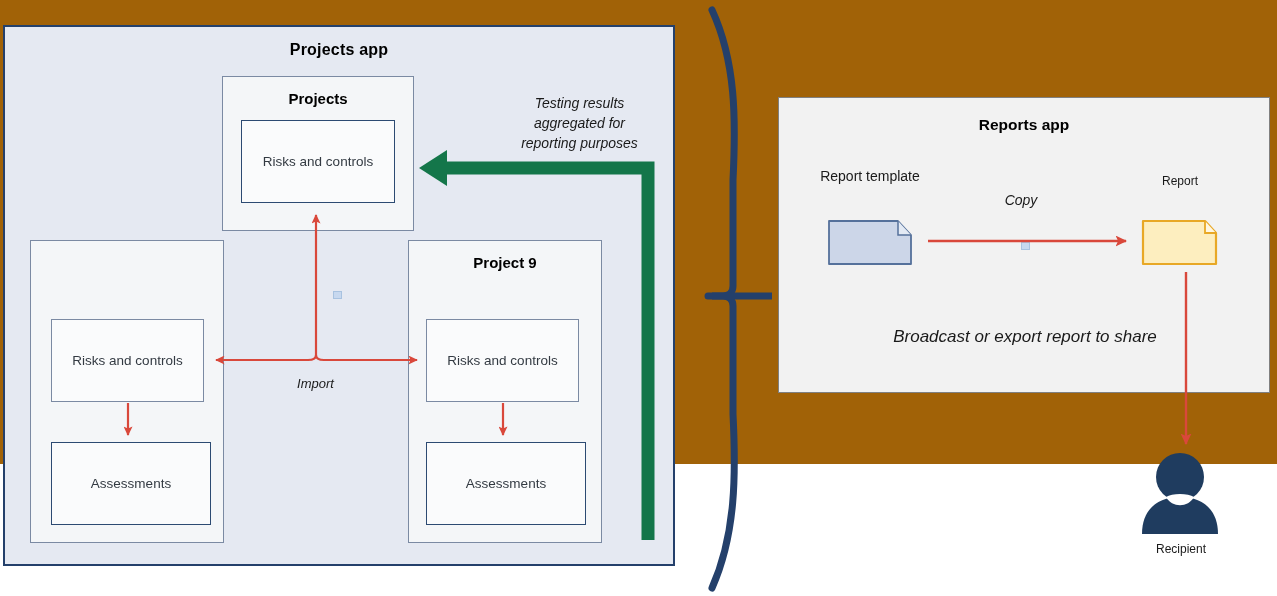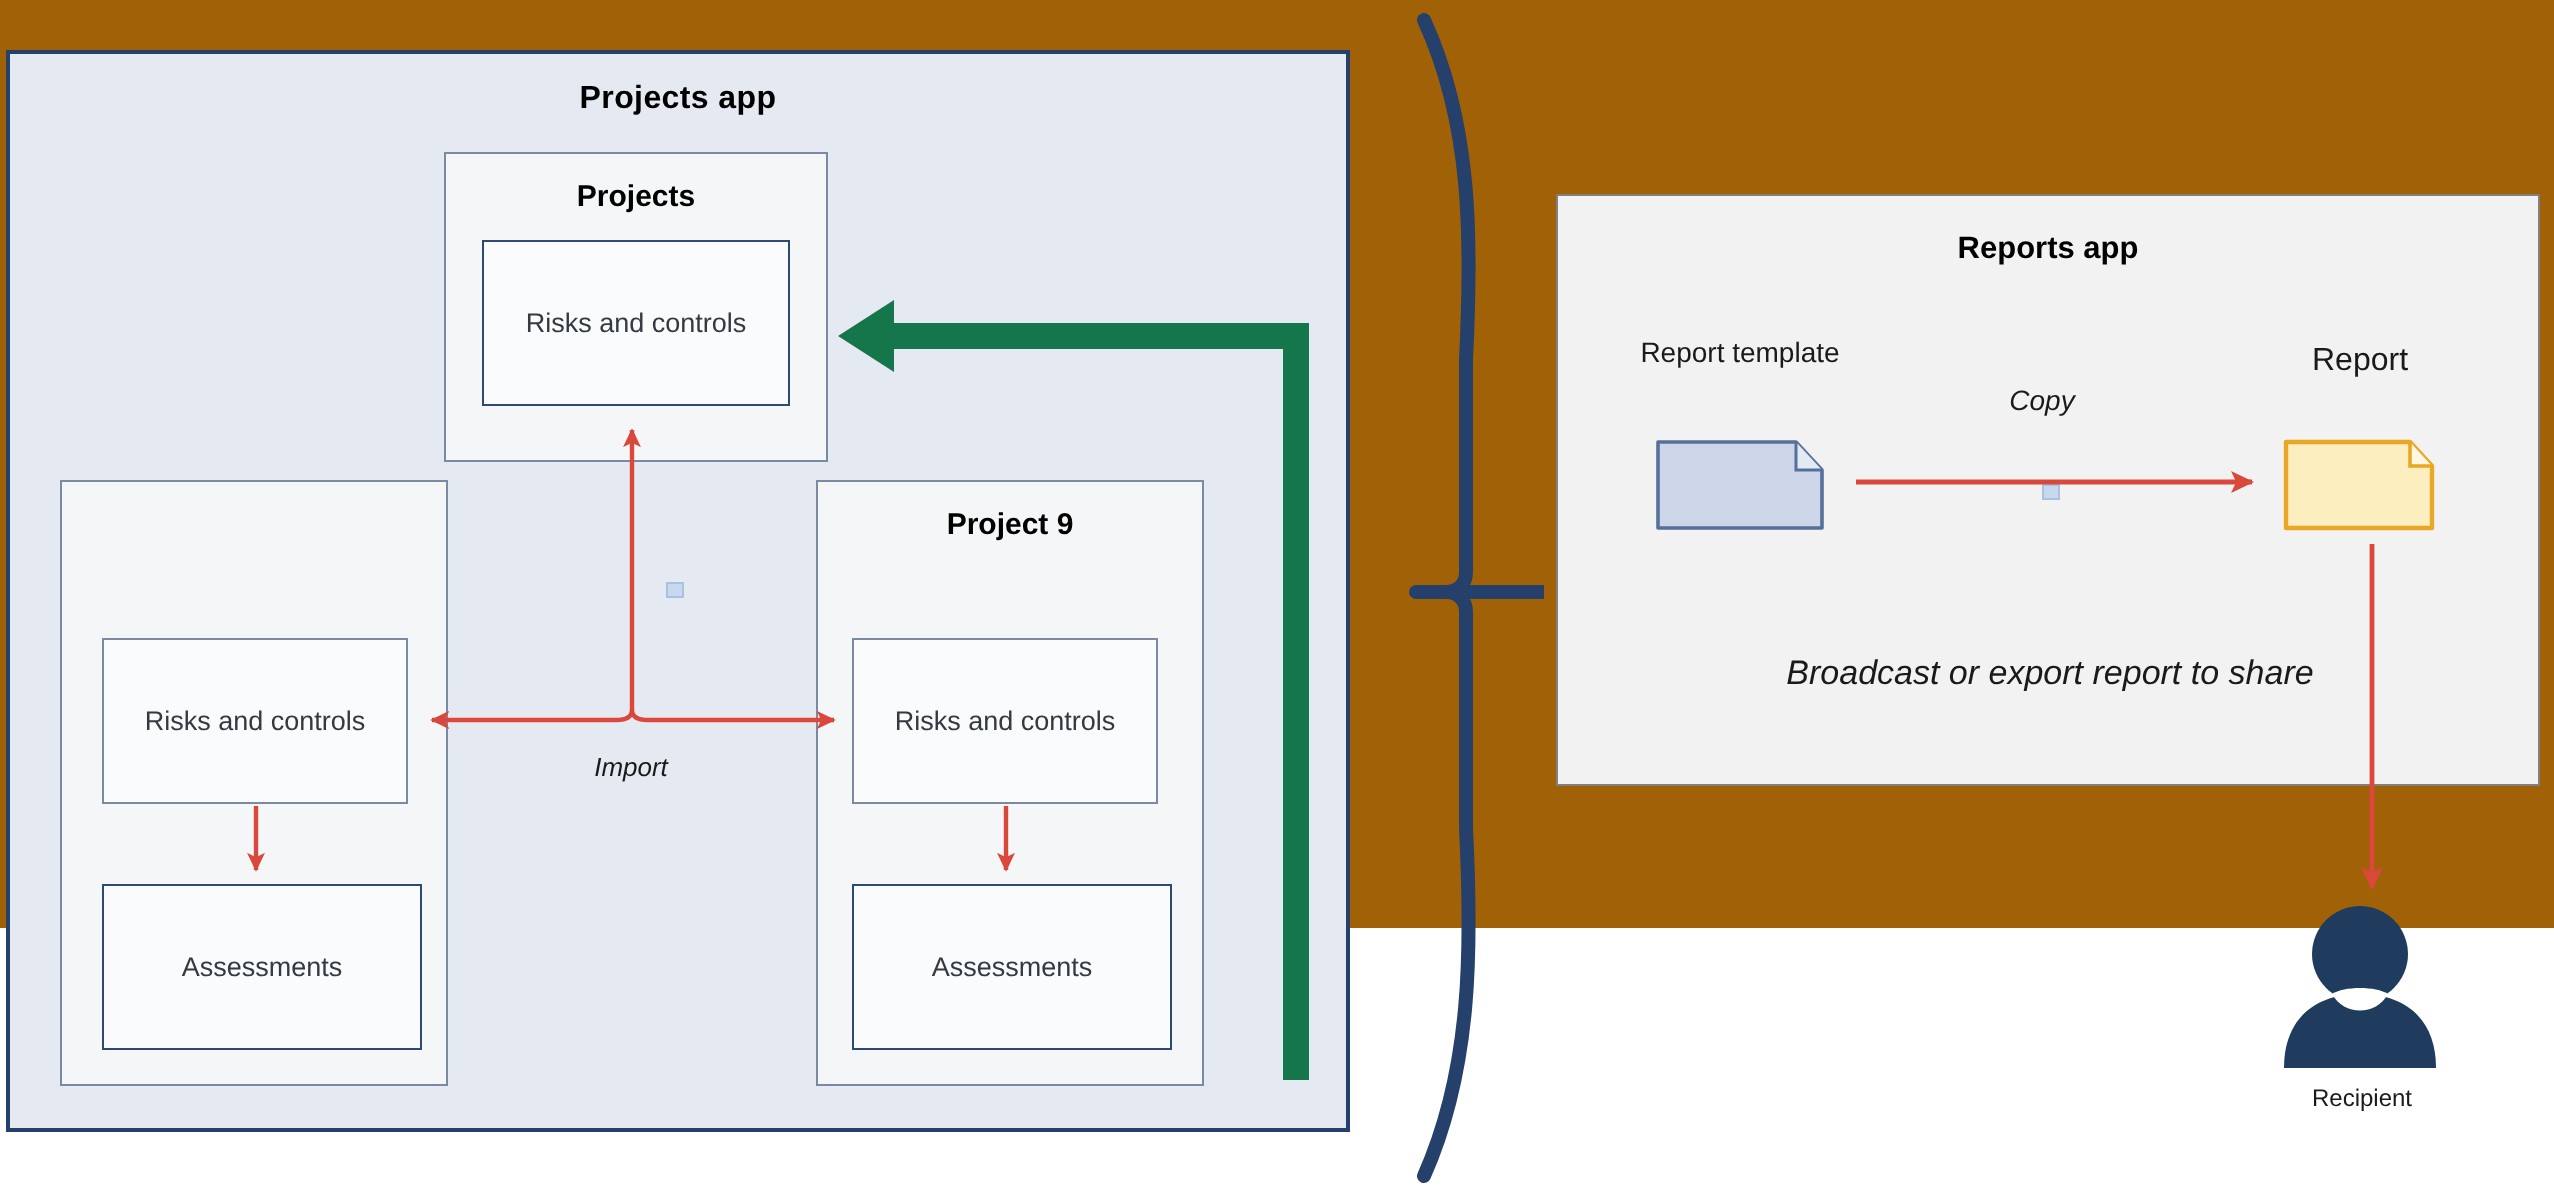--- a/index.html
+++ b/index.html
@@ -115,21 +115,21 @@
     font-size:15.5px;font-weight:bold;color:#000000;
   }
   #report-template-label{
     left:790px;top:165px;width:160px;height:22px;
     display:flex;align-items:center;justify-content:center;
     font-size:14px;color:#1a1a1a;
   }
   #report-label{
     left:1130px;top:170px;width:100px;height:22px;
     display:flex;align-items:center;justify-content:center;
-    font-size:16px;color:#1a1a1a;
+    font-size:12px;color:#1a1a1a;
   }
   #copy-label{
     left:975px;top:190px;width:92px;height:20px;
     display:flex;align-items:center;justify-content:center;
     font-size:14px;
   }
   #broadcast-label{
     left:880px;top:326px;width:290px;height:22px;
     display:flex;align-items:center;justify-content:center;
     font-size:17px;
@@ -160,20 +160,25 @@
   <div class="abs" id="project1-box"></div>
   <div class="abs" id="project1-risks">Risks and controls</div>
   <div class="abs" id="project1-assessments">Assessments</div>
 
   <div class="abs" id="project2-box"></div>
   <div class="abs" id="project2-title">Project 9</div>
   <div class="abs" id="project2-risks">Risks and controls</div>
   <div class="abs" id="project2-assessments">Assessments</div>
 
   <div class="abs ital" id="import-label">Import</div>
+  <div class="abs ital" id="testing-label">
+    <span>Testing results</span>
+    <span>aggregated for</span>
+    <span>reporting purposes</span>
+  </div>
 
   <div class="abs" id="reports-panel"></div>
   <div class="abs" id="reports-title">Reports app</div>
   <div class="abs" id="report-template-label">Report template</div>
   <div class="abs" id="report-label">Report</div>
   <div class="abs ital" id="copy-label">Copy</div>
   <div class="abs ital" id="broadcast-label">Broadcast or export report to share</div>
   <div class="abs" id="recipient-label">Recipient</div>
 
   <div class="abs handle" id="handle-projects"></div>

